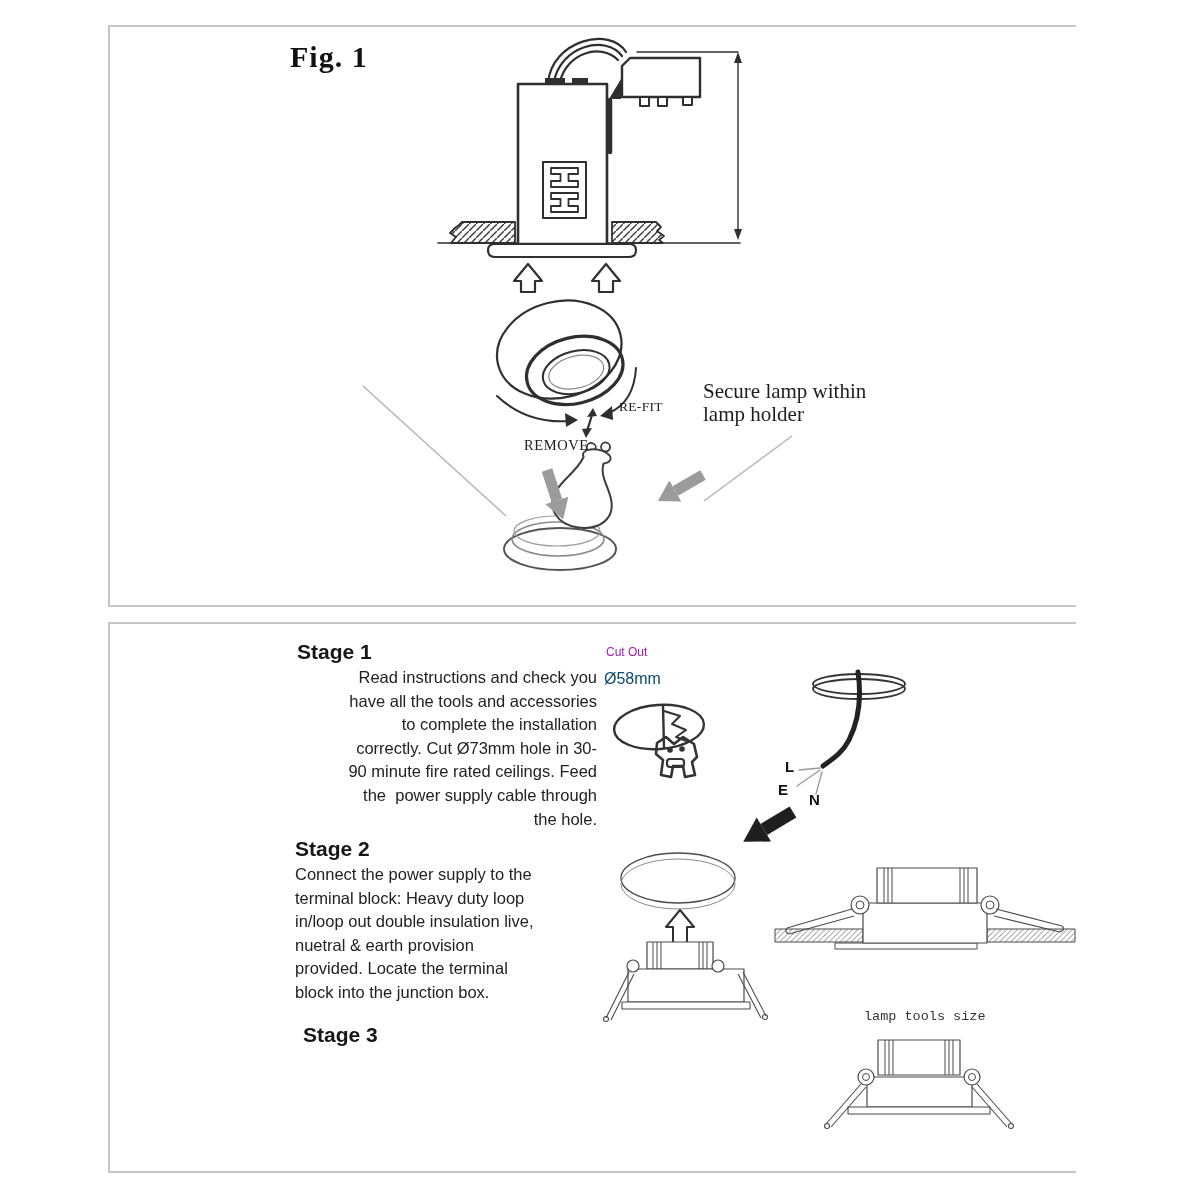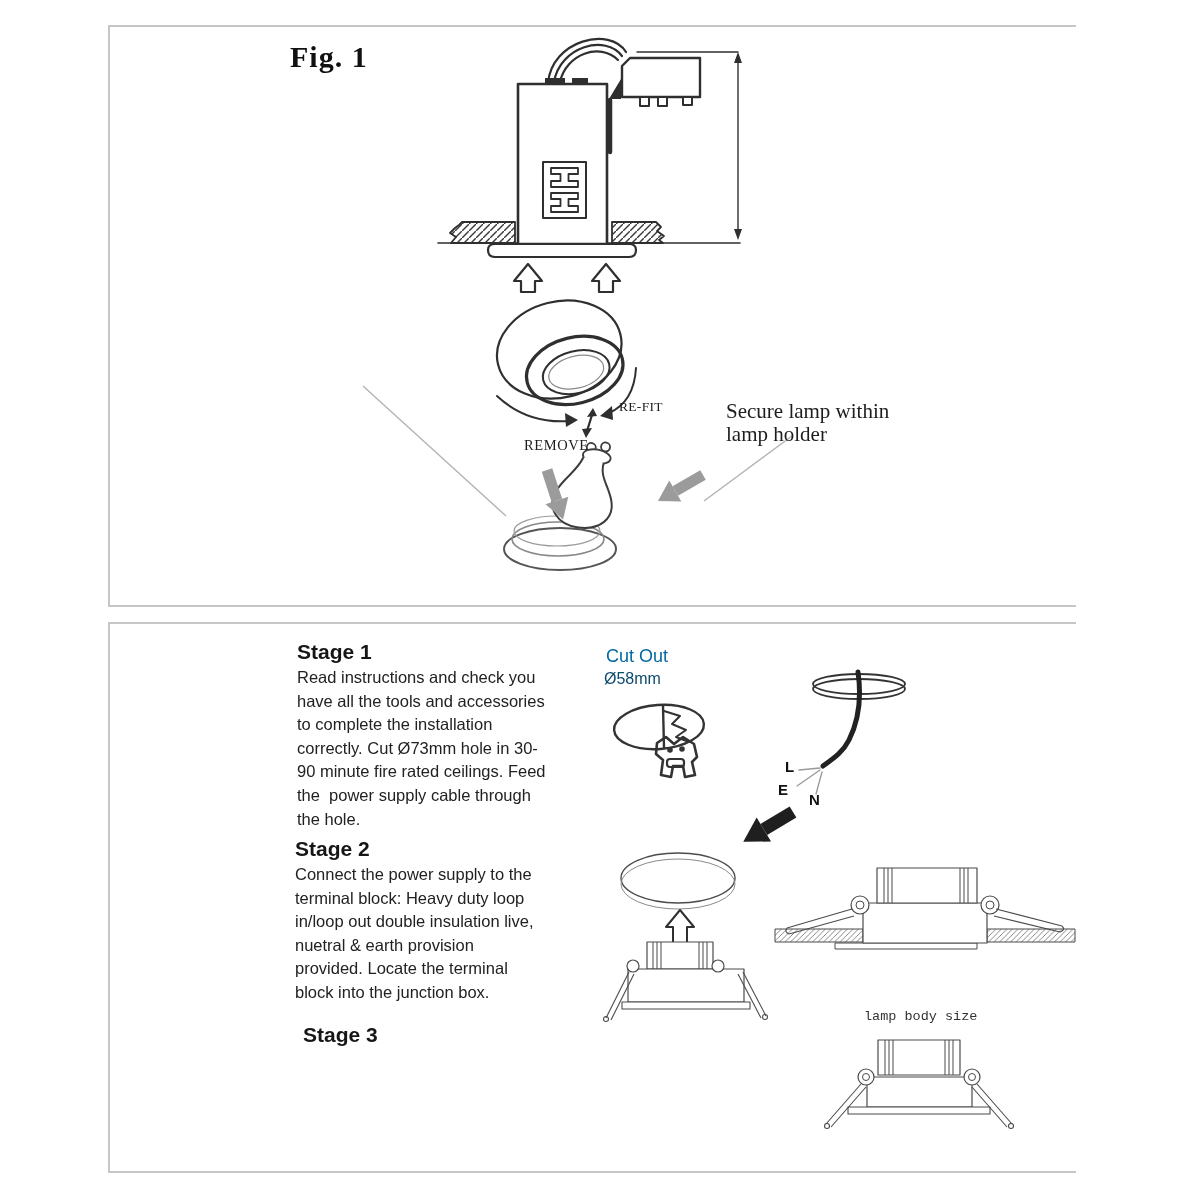--- a/index.html
+++ b/index.html
@@ -6,29 +6,29 @@
   .page{position:relative;width:1076px;height:1200px;background:#fff;overflow:hidden;
         font-family:"Liberation Sans",sans-serif;}
   .panel{position:absolute;border:2px solid #c6c6c6;background:#fff;}
   #panel1{left:108px;top:25px;width:979px;height:578px;}
   #panel2{left:108px;top:622px;width:979px;height:547px;}
   svg.art{position:absolute;left:0;top:0;width:1200px;height:1200px;pointer-events:none;}
   .txt{position:absolute;color:#1d1d1d;white-space:pre-line;line-height:1.15;}
   .serif{font-family:"Liberation Serif",serif;}
   .fig-title{left:290px;top:40px;font-size:30px;font-weight:bold;letter-spacing:1px;color:#111;}
   .lamp-holder{left:307px;top:338px;font-size:21px;line-height:23px;}
-  .secure{left:726px;top:380px;font-size:21px;line-height:23px;margin-top:20px;}
+  .secure{left:703px;top:380px;font-size:21px;line-height:23px;}
   .refit{left:619px;top:399px;font-size:13.5px;letter-spacing:.3px;}
   .remove{left:491px;top:437px;font-size:14.5px;letter-spacing:.6px;margin-left:33px;}
   .stage-h{font-size:21px;font-weight:bold;color:#161616;}
   .stage-b{font-size:16.5px;line-height:23.6px;color:#222;width:300px;}
-  #stage1-h{left:297px;top:640px;} #stage1-b{left:297px;top:666px;}
+  #stage1-h{left:297px;top:640px;} #stage1-b{left:297px;top:666px;text-align:right;}
   #stage2-h{left:295px;top:837px;} #stage2-b{left:295px;top:863px;}
   #stage3-h{left:303px;top:1023px;} #stage3-b{left:301px;top:1049px;}
-  .cutout1{left:606px;top:646px;font-size:18px;color:#0369a1;}
+  .cutout1{left:606px;top:646px;font-size:12px;color:#a21caf;}
   .cutout2{left:604px;top:670px;font-size:16px;color:#0c4a6e;}
   .wire-lbl{font-size:15px;font-weight:bold;color:#111;}
   #w-l{left:785px;top:758px;} #w-e{left:778px;top:781px;} #w-n{left:809px;top:791px;}
   .lamp-size{left:864px;top:1009px;font-size:13.5px;font-family:"Liberation Mono",monospace;color:#333;}
 </style>
 </head>
 <body>
 
 <div class="page">
 
@@ -262,14 +262,14 @@
 block into the junction box.</div>
   <div class="txt stage-h" id="stage3-h">Stage 3</div>
 
   <div class="txt cutout1">Cut Out</div>
   <div class="txt cutout2">Ø58mm</div>
 
   <div class="txt wire-lbl" id="w-l">L</div>
   <div class="txt wire-lbl" id="w-e">E</div>
   <div class="txt wire-lbl" id="w-n">N</div>
 
-  <div class="txt lamp-size">lamp body size</div>
+  <div class="txt lamp-size">lamp tools size</div>
 </div>
 
 </body></html>

